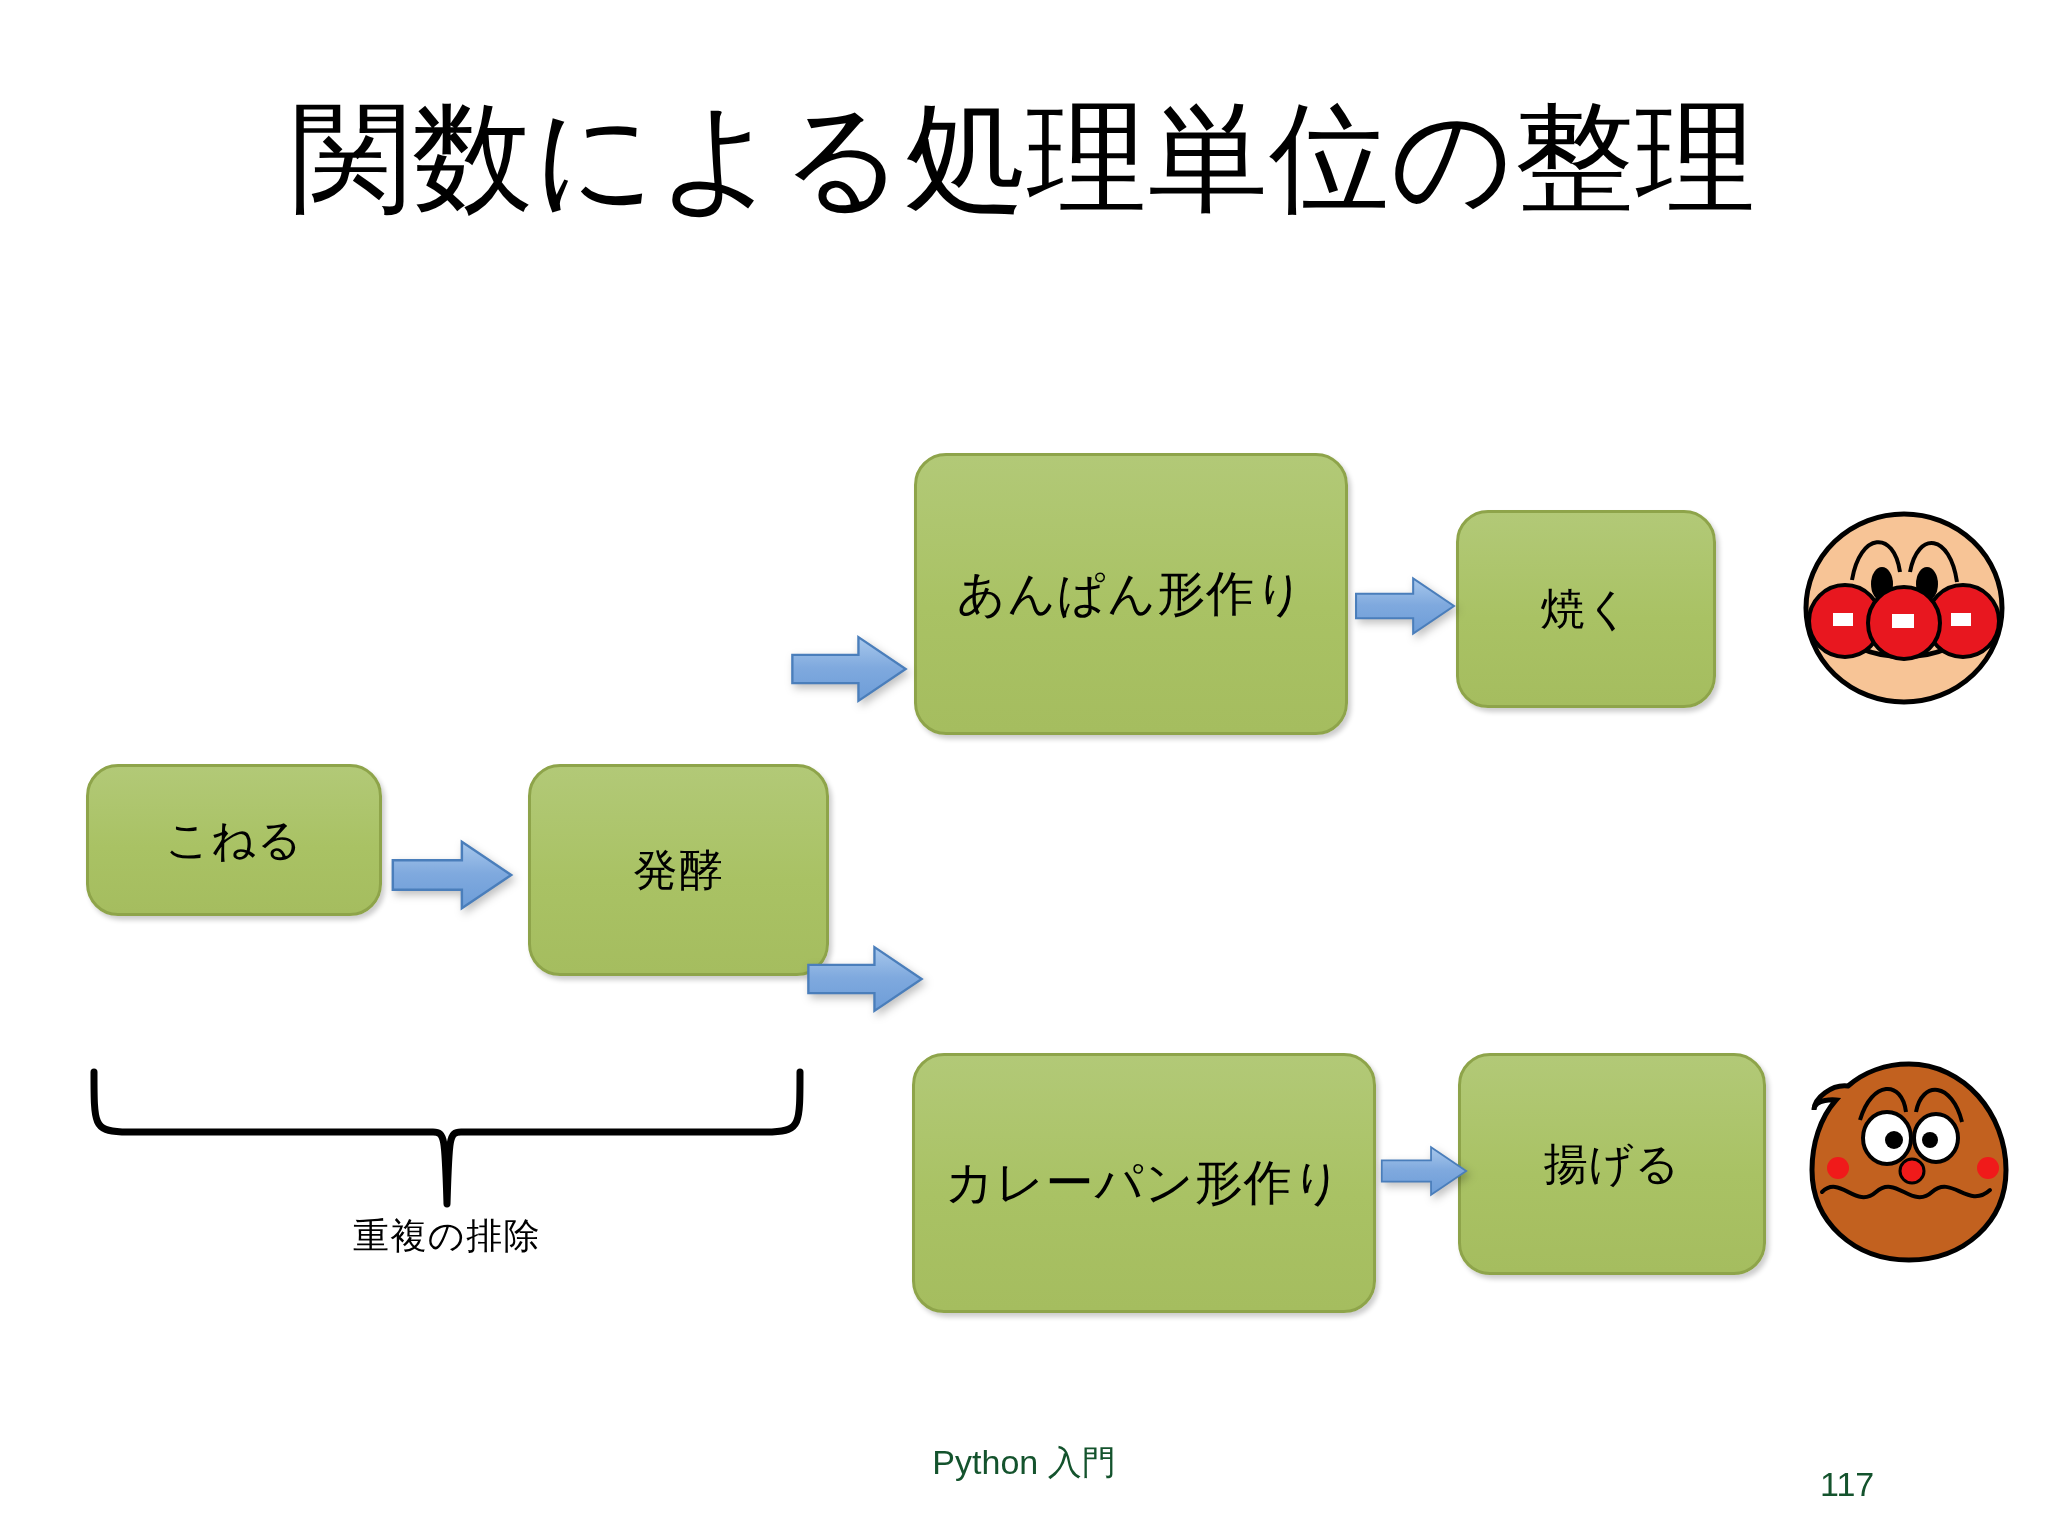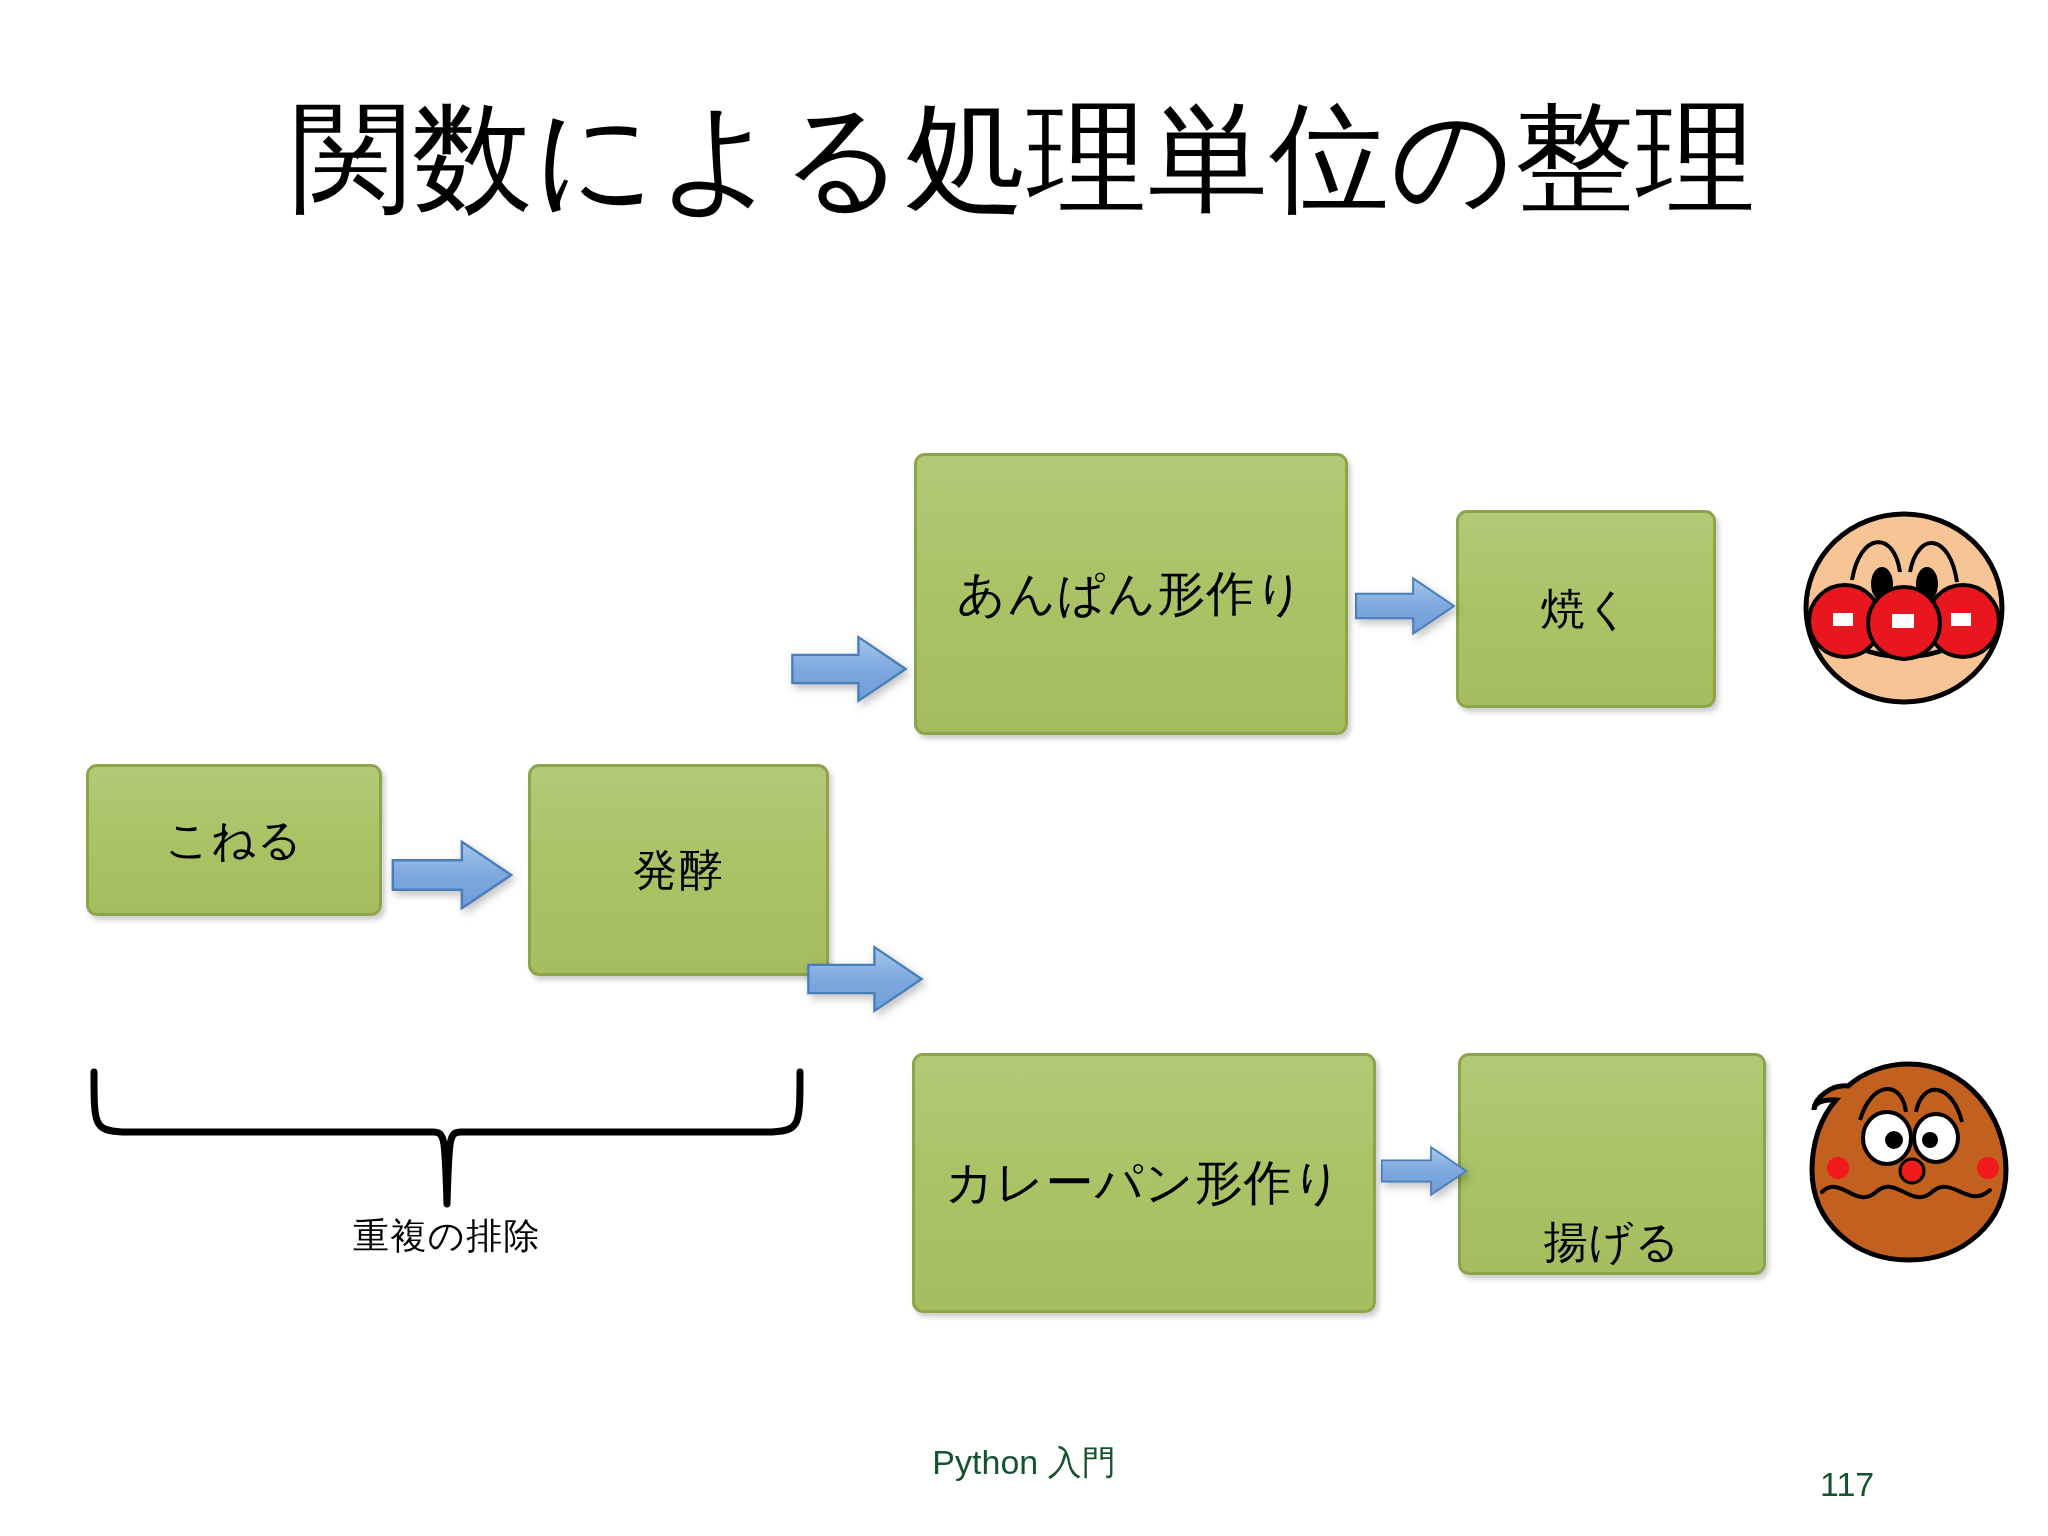--- a/index.html
+++ b/index.html
@@ -30,41 +30,41 @@
     letter-spacing: 0.01em;
     white-space: nowrap;
   }
 
   
   .proc-box {
     position: absolute;
     box-sizing: border-box;
     background: linear-gradient(180deg, #b2c977 0%, #a9c264 55%, #a5bd5f 100%);
     border: 3px solid #8ea44a;
-    border-radius: 11px;
+    border-radius: 32px;
     box-shadow: 3px 4px 5px rgba(0,0,0,0.20);
     display: flex;
     align-items: center;
     justify-content: center;
   }
   .proc-label {
     font-size: 44px;
     color: #000000;
     font-family: "Liberation Serif", "DejaVu Serif", serif;
     font-weight: 400;
     white-space: nowrap;
     letter-spacing: 0.02em;
   }
 
   #box-konero   { left: 86px;  top: 764px;  width: 296px; height: 152px; }
   #box-hakkou   { left: 528px; top: 764px;  width: 301px; height: 212px; }
   #box-anpan    { left: 914px; top: 453px;  width: 434px; height: 282px; }
   #box-yaku     { left: 1456px;top: 510px;  width: 260px; height: 198px; align-items: center; }
   #box-curry    { left: 912px; top: 1053px; width: 464px; height: 260px; }
-  #box-ageru    { left: 1458px;top: 1053px; width: 308px; height: 222px; align-items: flex-end; }
+  #box-ageru    { left: 1458px;top: 1053px; width: 308px; height: 222px; }
 
   #box-anpan .proc-label,
   #box-curry .proc-label { font-size: 48px; }
 
   
   .arrow {
     position: absolute;
     filter: drop-shadow(3px 4px 4px rgba(0,0,0,0.25));
   }
   #arrow-konero-hakkou { left: 386px;  top: 838px;  width: 132px; height: 74px; }

